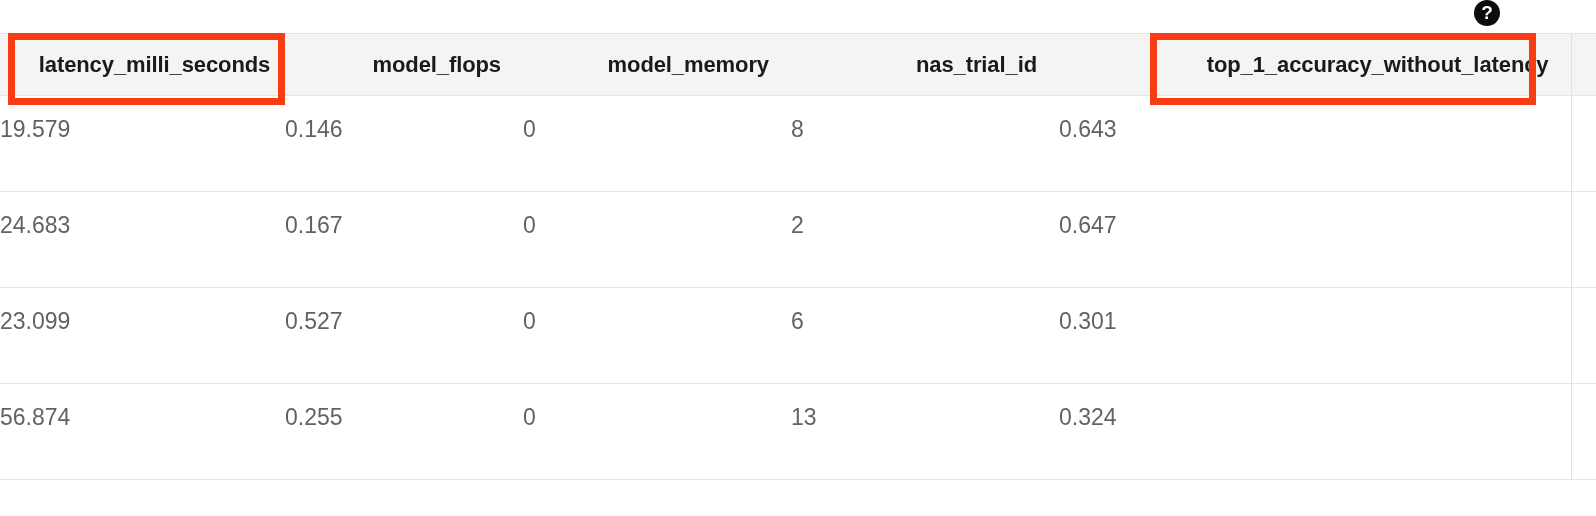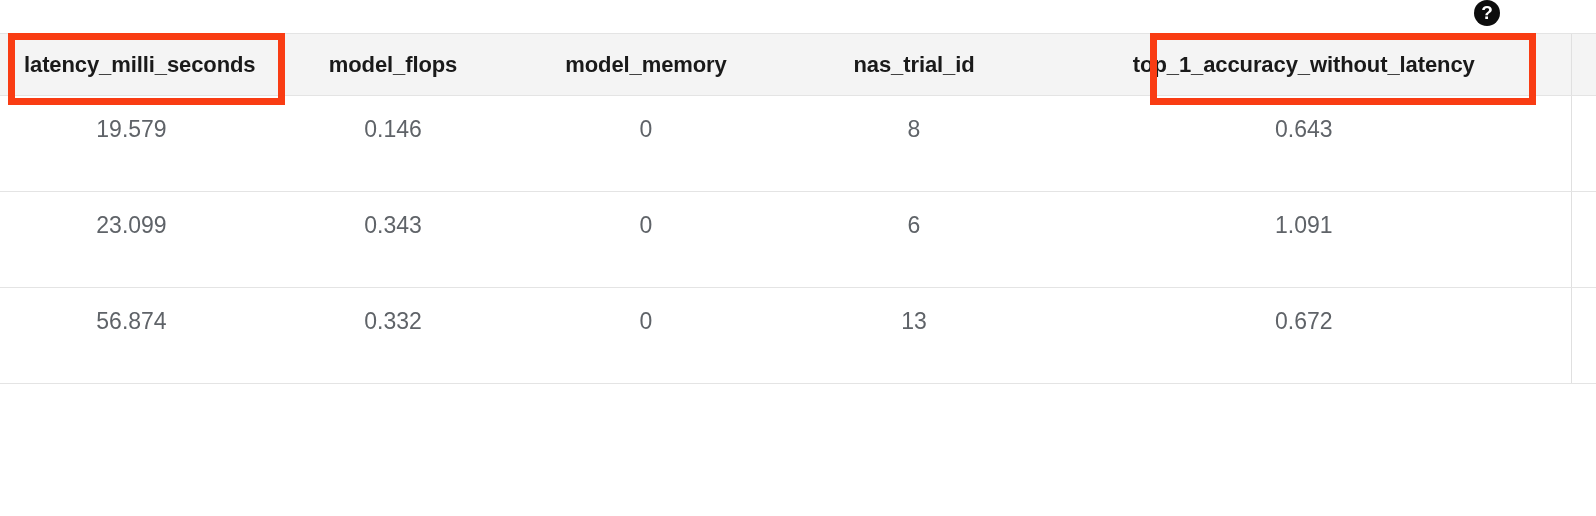--- a/index.html
+++ b/index.html
@@ -60,44 +60,44 @@
     height: 62px;
     background: #f4f4f4;
   }
   .th {
     background: #f4f4f4;
     color: #1a1a1a;
     font-size: 22px;
     font-weight: bold;
     letter-spacing: -0.1px;
     padding: 0 22px 0 0;
-    text-align: center;
+    text-align: right;
     vertical-align: middle;
     white-space: nowrap;
     border-top: 1px solid #e4e4e4;
     border-bottom: 1px solid #e4e4e4;
     box-sizing: border-box;
     cursor: pointer;
   }
   .th.first {
-    text-align: left;
+    text-align: center;
     padding: 0 0 0 24px;
   }
   .th.tail {
     border-left: 1px solid #e0e0e0;
   }
 
   .tr-body {
     height: 96px;
     background: #ffffff;
   }
   .tr-body .td {
     font-size: 23px;
     color: #5f6368;
-    text-align: center;
+    text-align: left;
     vertical-align: top;
     padding: 20px 22px 0 0;
     white-space: nowrap;
     border-bottom: 1px solid #e4e4e4;
     box-sizing: border-box;
   }
   .tr-body .td.tail {
     border-left: 1px solid #e0e0e0;
   }
 
@@ -153,33 +153,41 @@
     <tbody>
         <tr class="tr-body">
           <td class="td">19.579</td>
           <td class="td">0.146</td>
           <td class="td">0</td>
           <td class="td">8</td>
           <td class="td">0.643</td>
           <td class="td tail"></td>
         </tr>
         <tr class="tr-body">
+          <td class="td">24.683</td>
+          <td class="td">0.167</td>
+          <td class="td">0</td>
+          <td class="td">2</td>
+          <td class="td">0.647</td>
+          <td class="td tail"></td>
+        </tr>
+        <tr class="tr-body">
           <td class="td">23.099</td>
-          <td class="td">0.343</td>
+          <td class="td">0.527</td>
           <td class="td">0</td>
           <td class="td">6</td>
-          <td class="td">1.091</td>
+          <td class="td">0.301</td>
           <td class="td tail"></td>
         </tr>
         <tr class="tr-body">
           <td class="td">56.874</td>
-          <td class="td">0.332</td>
+          <td class="td">0.255</td>
           <td class="td">0</td>
           <td class="td">13</td>
-          <td class="td">0.672</td>
+          <td class="td">0.324</td>
           <td class="td tail"></td>
         </tr>
       </tbody>
   </table>
 
   <div class="hl" id="hl-latency"></div>
   <div class="hl" id="hl-top1"></div>
 
 </div>
 

